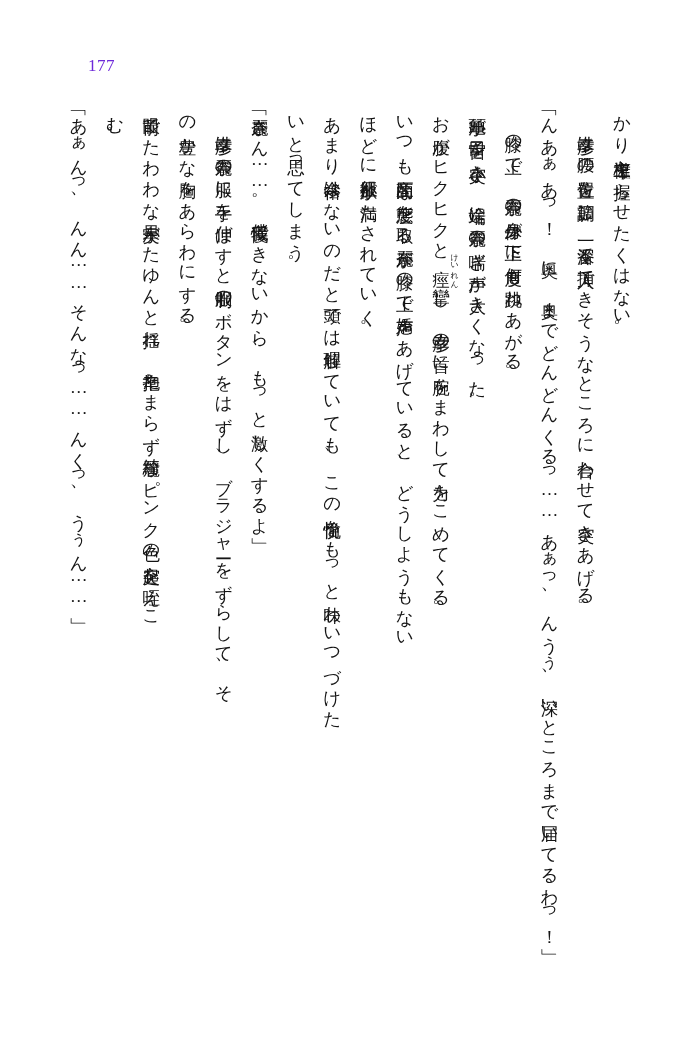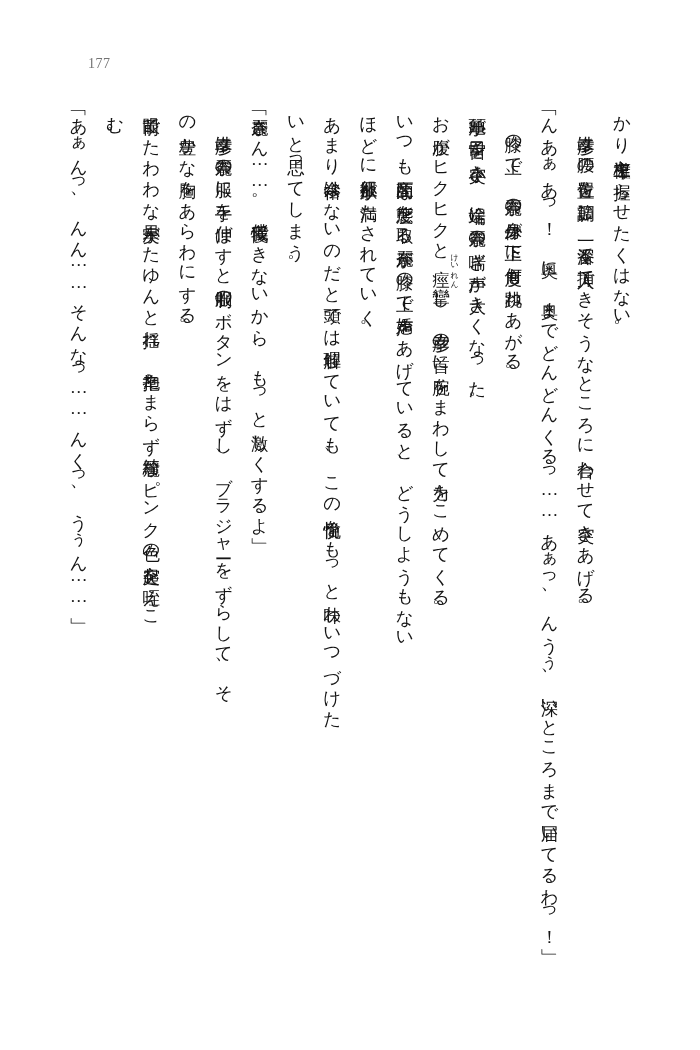--- a/index.html
+++ b/index.html
@@ -13,23 +13,23 @@
     height: 1050px;
     background: #ffffff;
     overflow: hidden;
     font-family: "Liberation Serif", "DejaVu Serif", serif;
     color: #111111;
   }
   .page-number {
     position: absolute;
     top: 56px;
     left: 88px;
-    font-size: 14px;
+    font-size: 17px;
     letter-spacing: 0.5px;
-    color: #737373;
+    color: #6d28d9;
     font-family: "Liberation Serif", "DejaVu Serif", serif;
   }
   .body-text {
     position: absolute;
     top: 104px;
     right: 60px;
     height: 880px;
     width: 580px;
     writing-mode: vertical-rl;
     text-orientation: upright;

